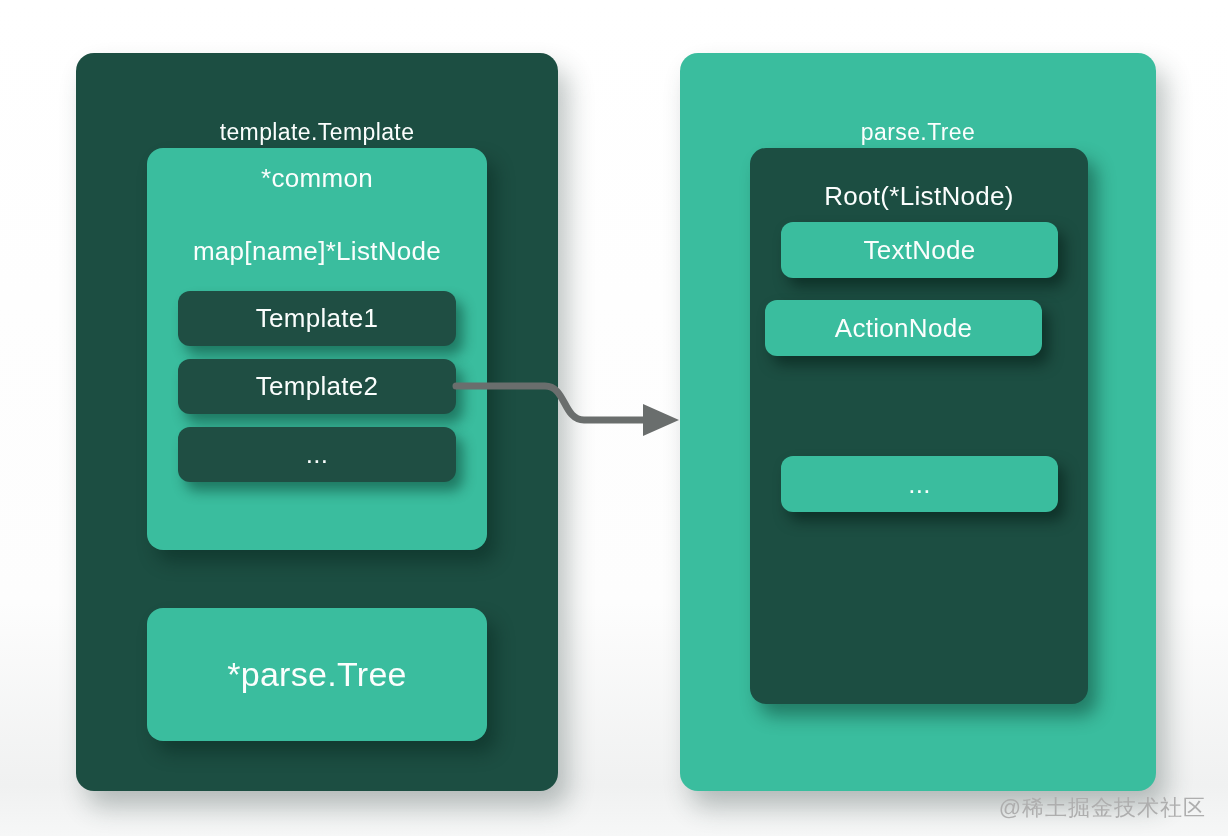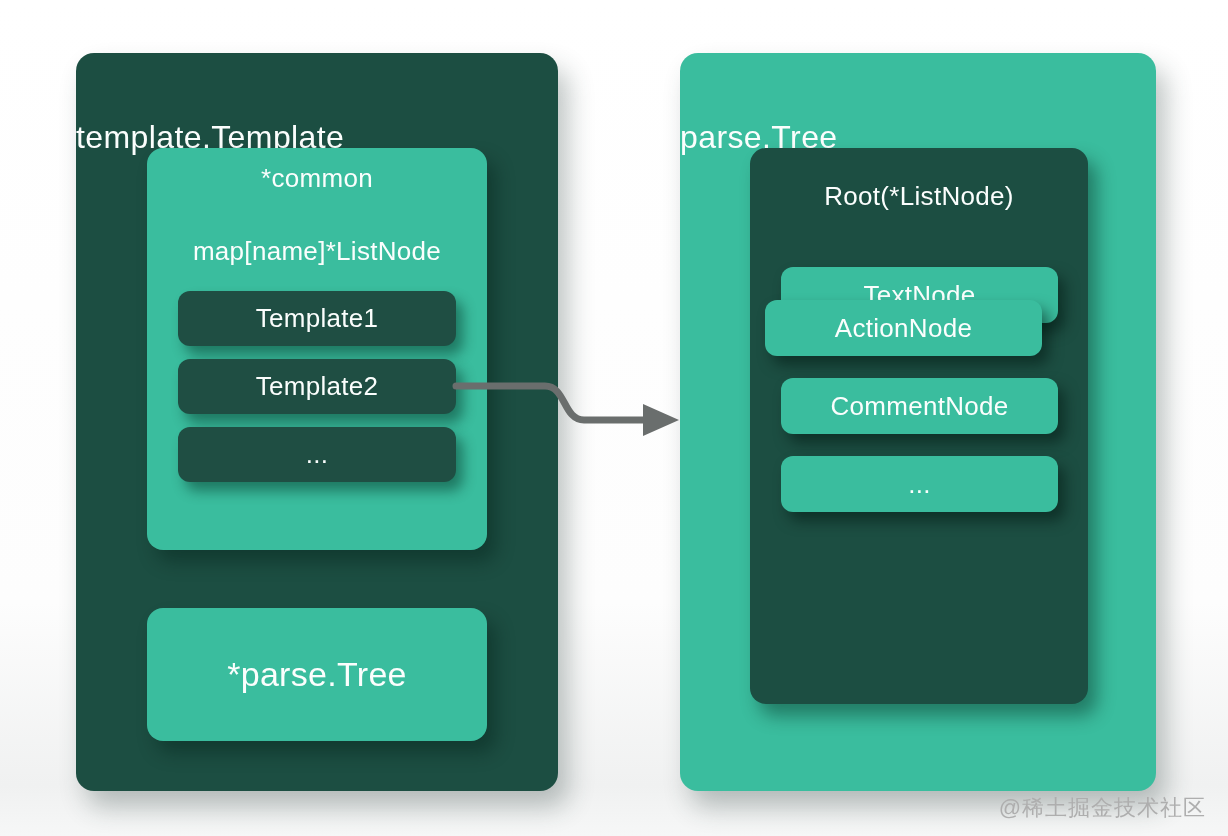--- a/index.html
+++ b/index.html
@@ -23,22 +23,23 @@
     position:absolute;
     border-radius:18px;
     box-shadow:10px 16px 26px rgba(40,60,55,0.30);
   }
   .outer-dark{background:var(--dark-teal);}
   .outer-light{background:var(--light-green);}
 
   .panel-title{
     position:absolute;
     left:0;right:0;top:66px;
+    text-align:center;
     color:var(--text-white);
-    font-size:32px;
+    font-size:23px;
     letter-spacing:0.4px;
   }
 
   .inner-light{
     position:absolute;
     background:var(--light-green);
     border-radius:16px;
     box-shadow:9px 12px 18px rgba(0,28,20,0.38);
   }
   .inner-dark{
@@ -110,23 +111,22 @@
 
     <div class="inner-light pointer-box" style="left:71px;top:555px;width:340px;height:133px;">*parse.Tree</div>
   </div>
 
   <div class="outer-box outer-light" style="left:680px;top:53px;width:476px;height:738px;">
     <div class="panel-title">parse.Tree</div>
 
     <div class="inner-dark" style="left:70px;top:95px;width:338px;height:556px;">
       <div class="field-label" style="top:32px;">Root(*ListNode)</div>
 
-      <div class="item-light" style="left:31px;top:74px;width:277px;height:56px;margin-top:45px;">TextNode</div>
+      <div class="item-light" style="left:31px;top:74px;width:277px;height:56px;">TextNode</div>
       <div class="item-light" style="left:15px;top:152px;width:277px;height:56px;">ActionNode</div>
-      <div class="item-light" style="left:31px;top:230px;width:277px;height:56px;">CommentNode</div>
       <div class="item-light" style="left:31px;top:308px;width:277px;height:56px;">...</div>
     </div>
   </div>
 
   <svg class="arrow-layer" width="1228" height="836" viewBox="0 0 1228 836">
     <path d="M 456 386 L 545 386 C 566 386 563 420 584 420 L 646 420" fill="none" stroke="#6a6e6d" stroke-width="7" stroke-linecap="round"></path>
     <polygon points="643,404 679,420 643,436" fill="#6a6e6d"></polygon>
   </svg>
 
   <div class="watermark">@稀土掘金技术社区</div>

